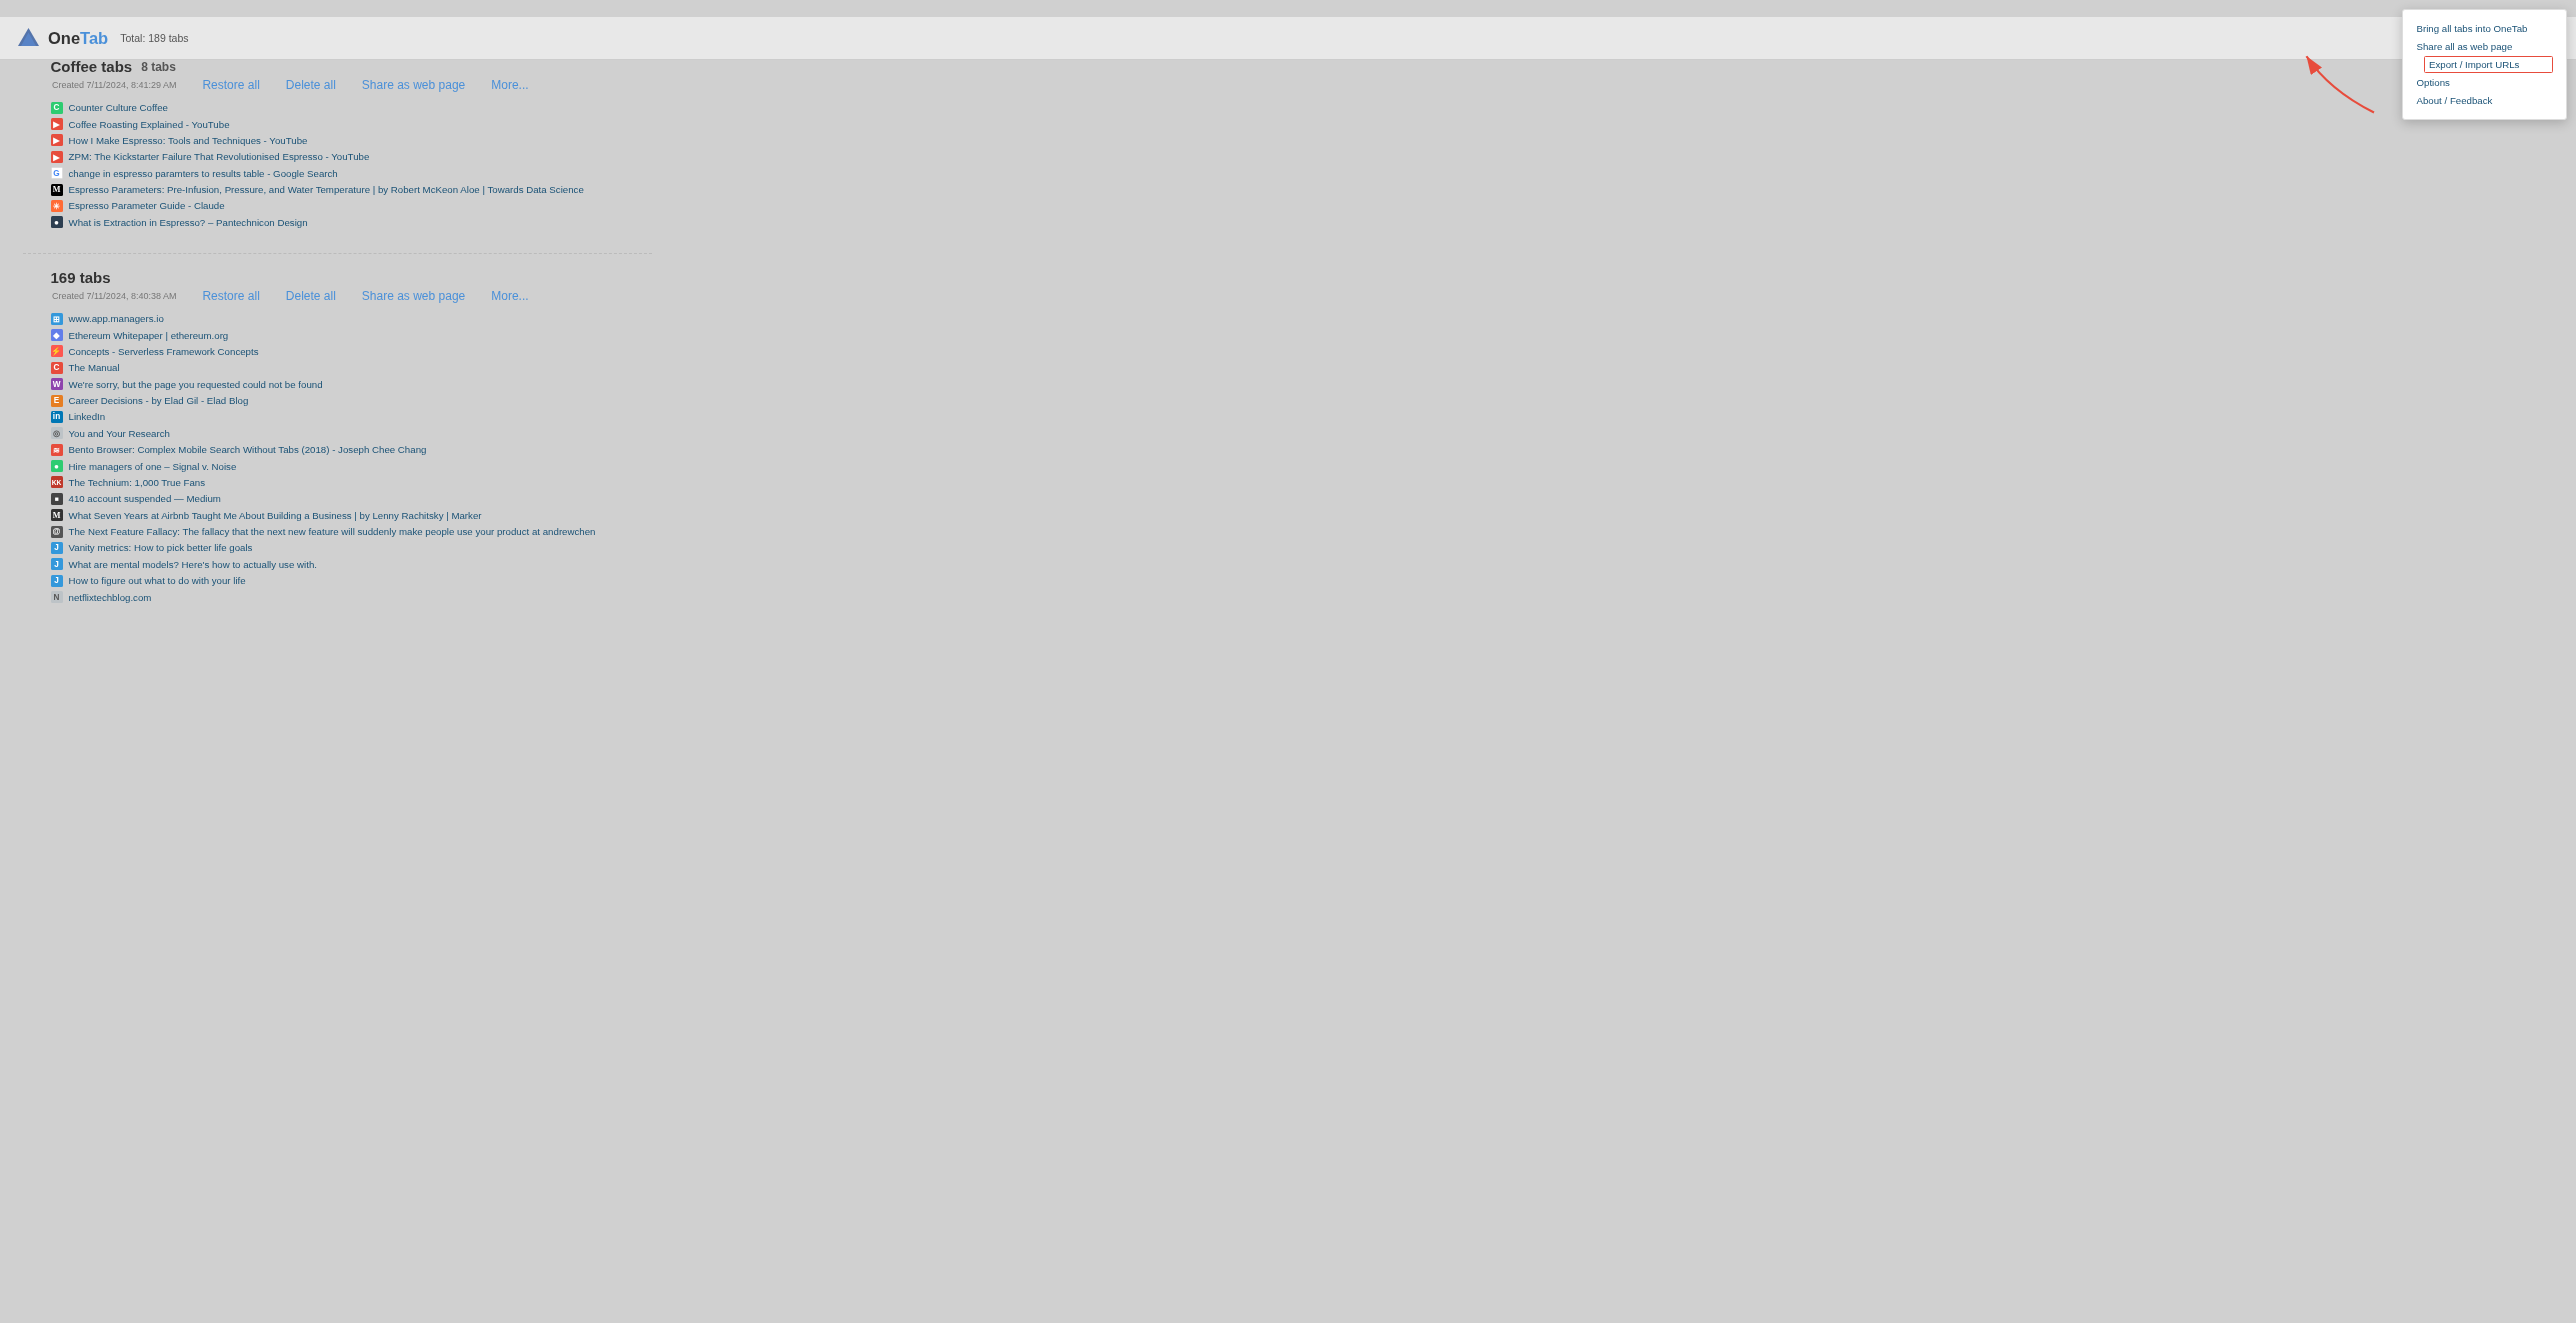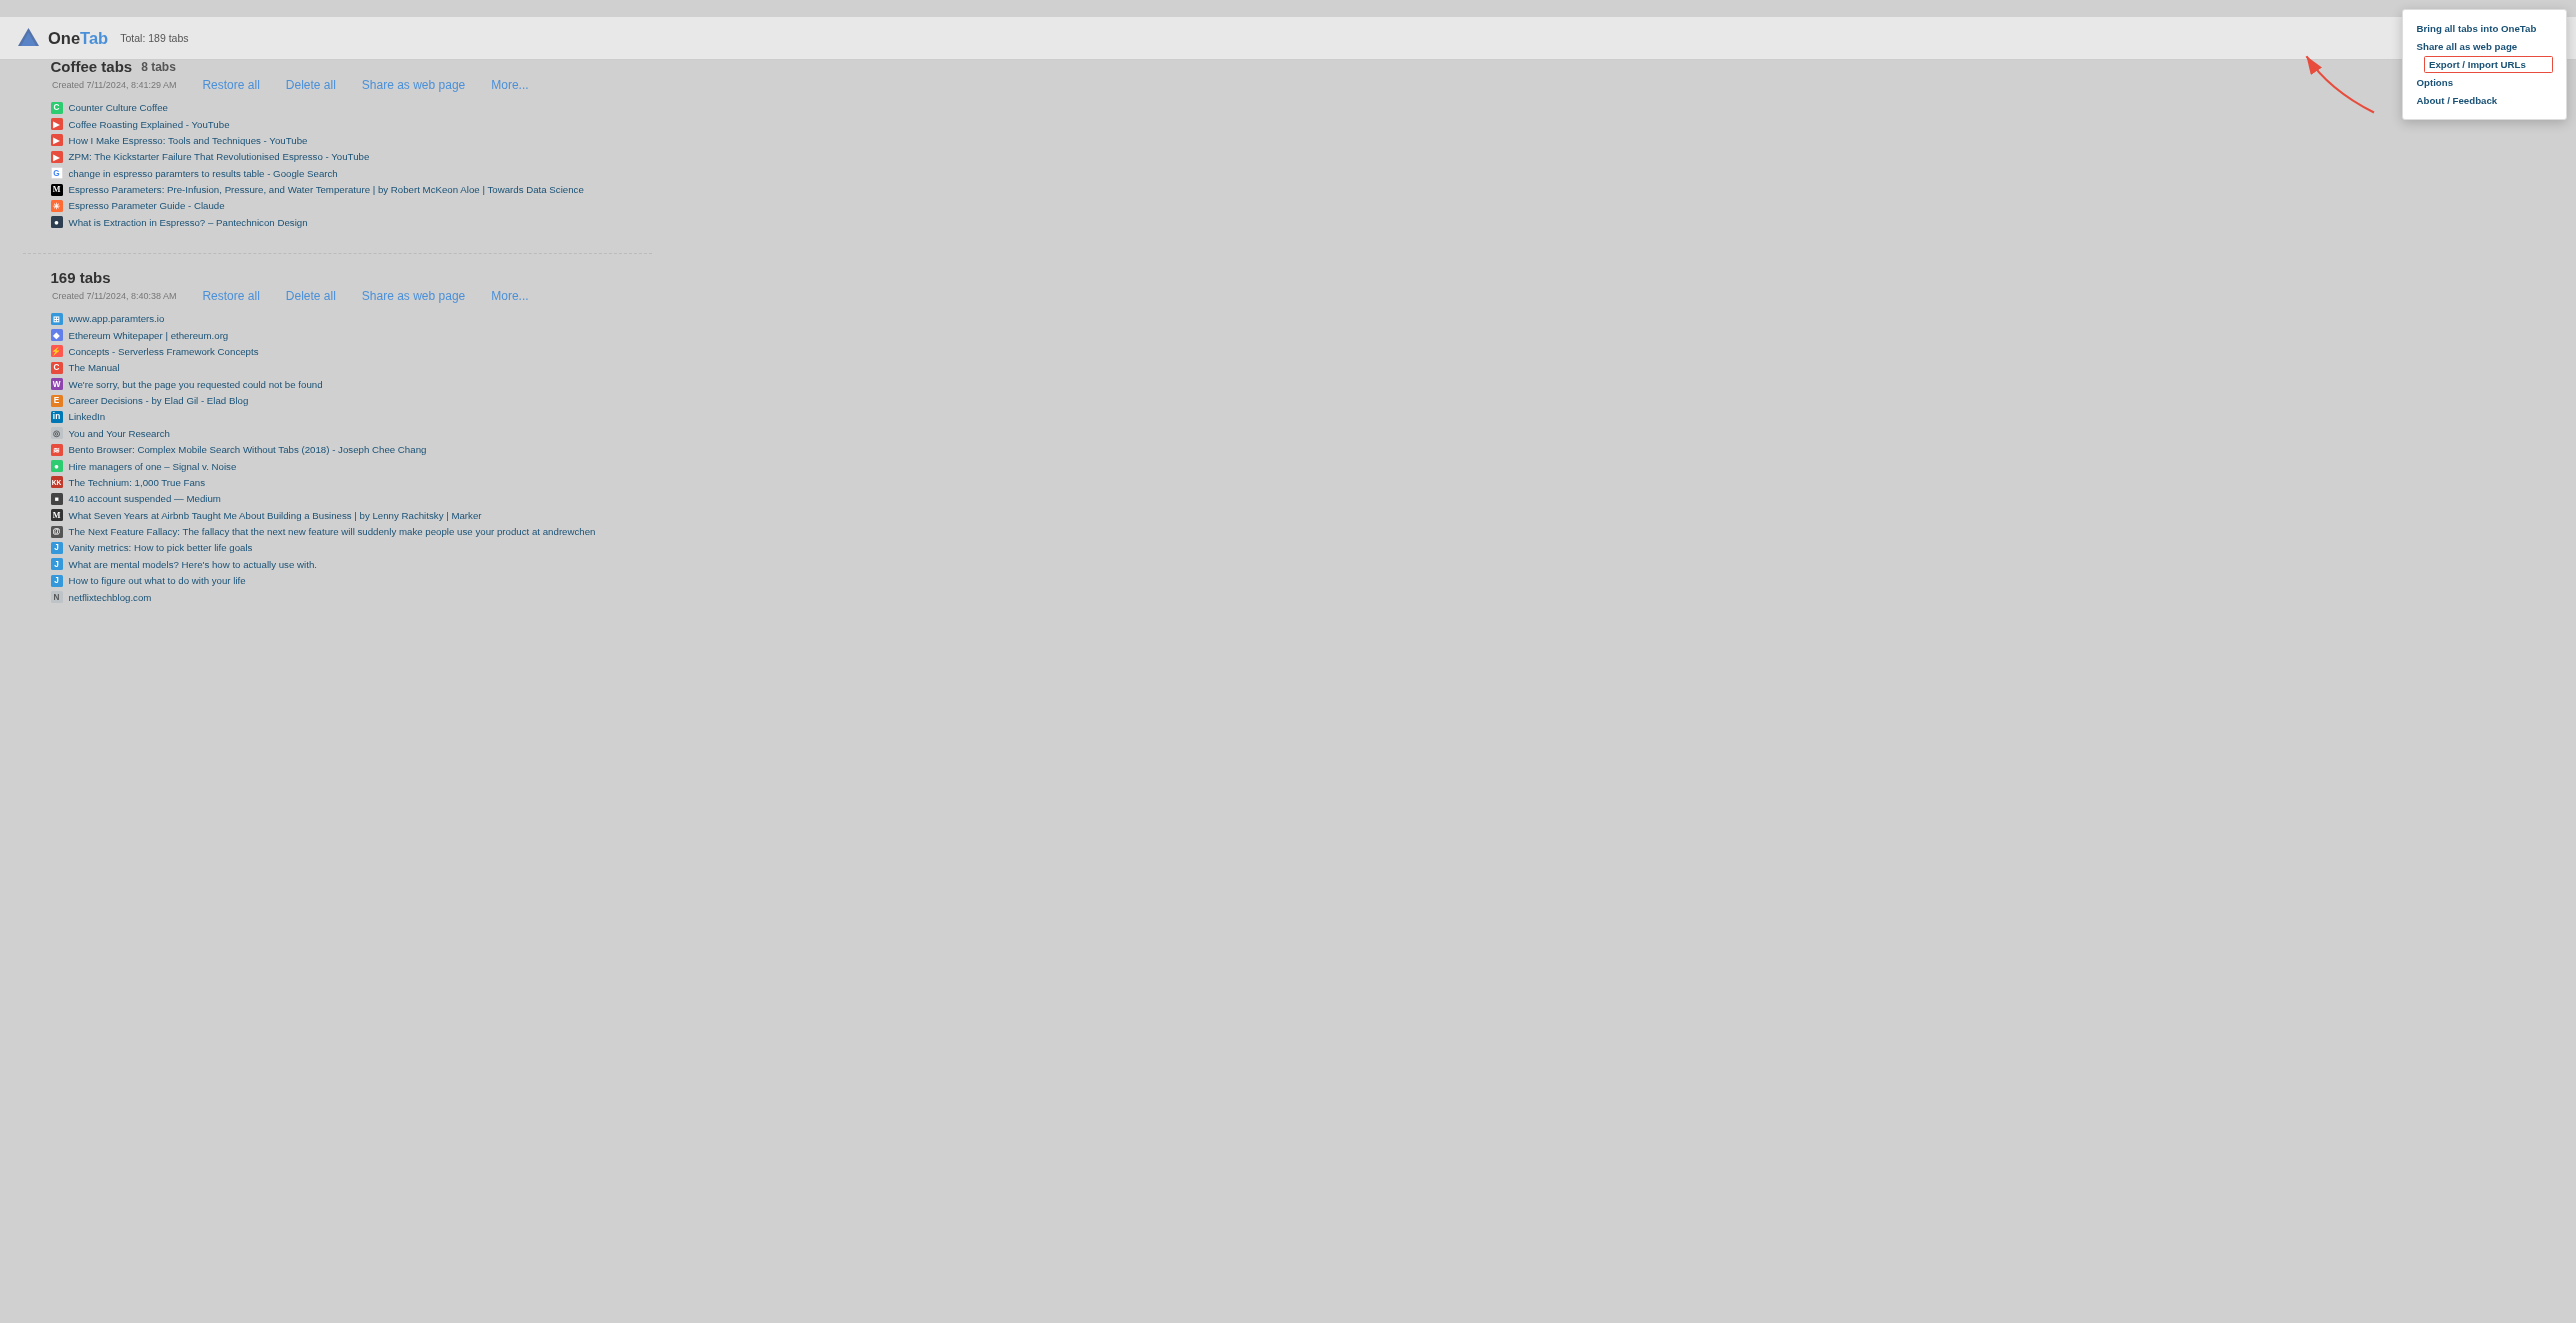--- a/index.html
+++ b/index.html
@@ -155,21 +155,20 @@
       min-width: 165px;
     }
     .popup-item {
       display: block;
       padding: 3.7px 0;
       color: #1a5276;
       text-decoration: none;
       font-size: 9.7px;
       cursor: pointer;
       white-space: nowrap;
-      font-weight: bold;
     }
     .popup-item.highlighted {
       border: 1.5px solid #e74c3c;
       padding: 2.2px 4.5px;
       border-radius: 1.5px;
       color: #1a5276;
       margin-left: 7px;
     }
 
     
@@ -266,21 +265,21 @@
         <div class="group-meta">
           <span class="group-created">Created 7/11/2024, 8:40:38 AM</span>
           <a class="group-action">Restore all</a>
           <a class="group-action">Delete all</a>
           <a class="group-action">Share as web page</a>
           <a class="group-action">More...</a>
         </div>
         <ul class="tab-list">
           <li class="tab-item">
             <span class="tab-favicon fav-partizion">⊞</span>
-            <a class="tab-link">www.app.paramters.io</a>
+            <a class="tab-link">www.app.managers.io</a>
           </li>
           <li class="tab-item">
             <span class="tab-favicon fav-ethereum">◆</span>
             <a class="tab-link">Ethereum Whitepaper | ethereum.org</a>
           </li>
           <li class="tab-item">
             <span class="tab-favicon fav-serverless">⚡</span>
             <a class="tab-link">Concepts - Serverless Framework Concepts</a>
           </li>
           <li class="tab-item">

